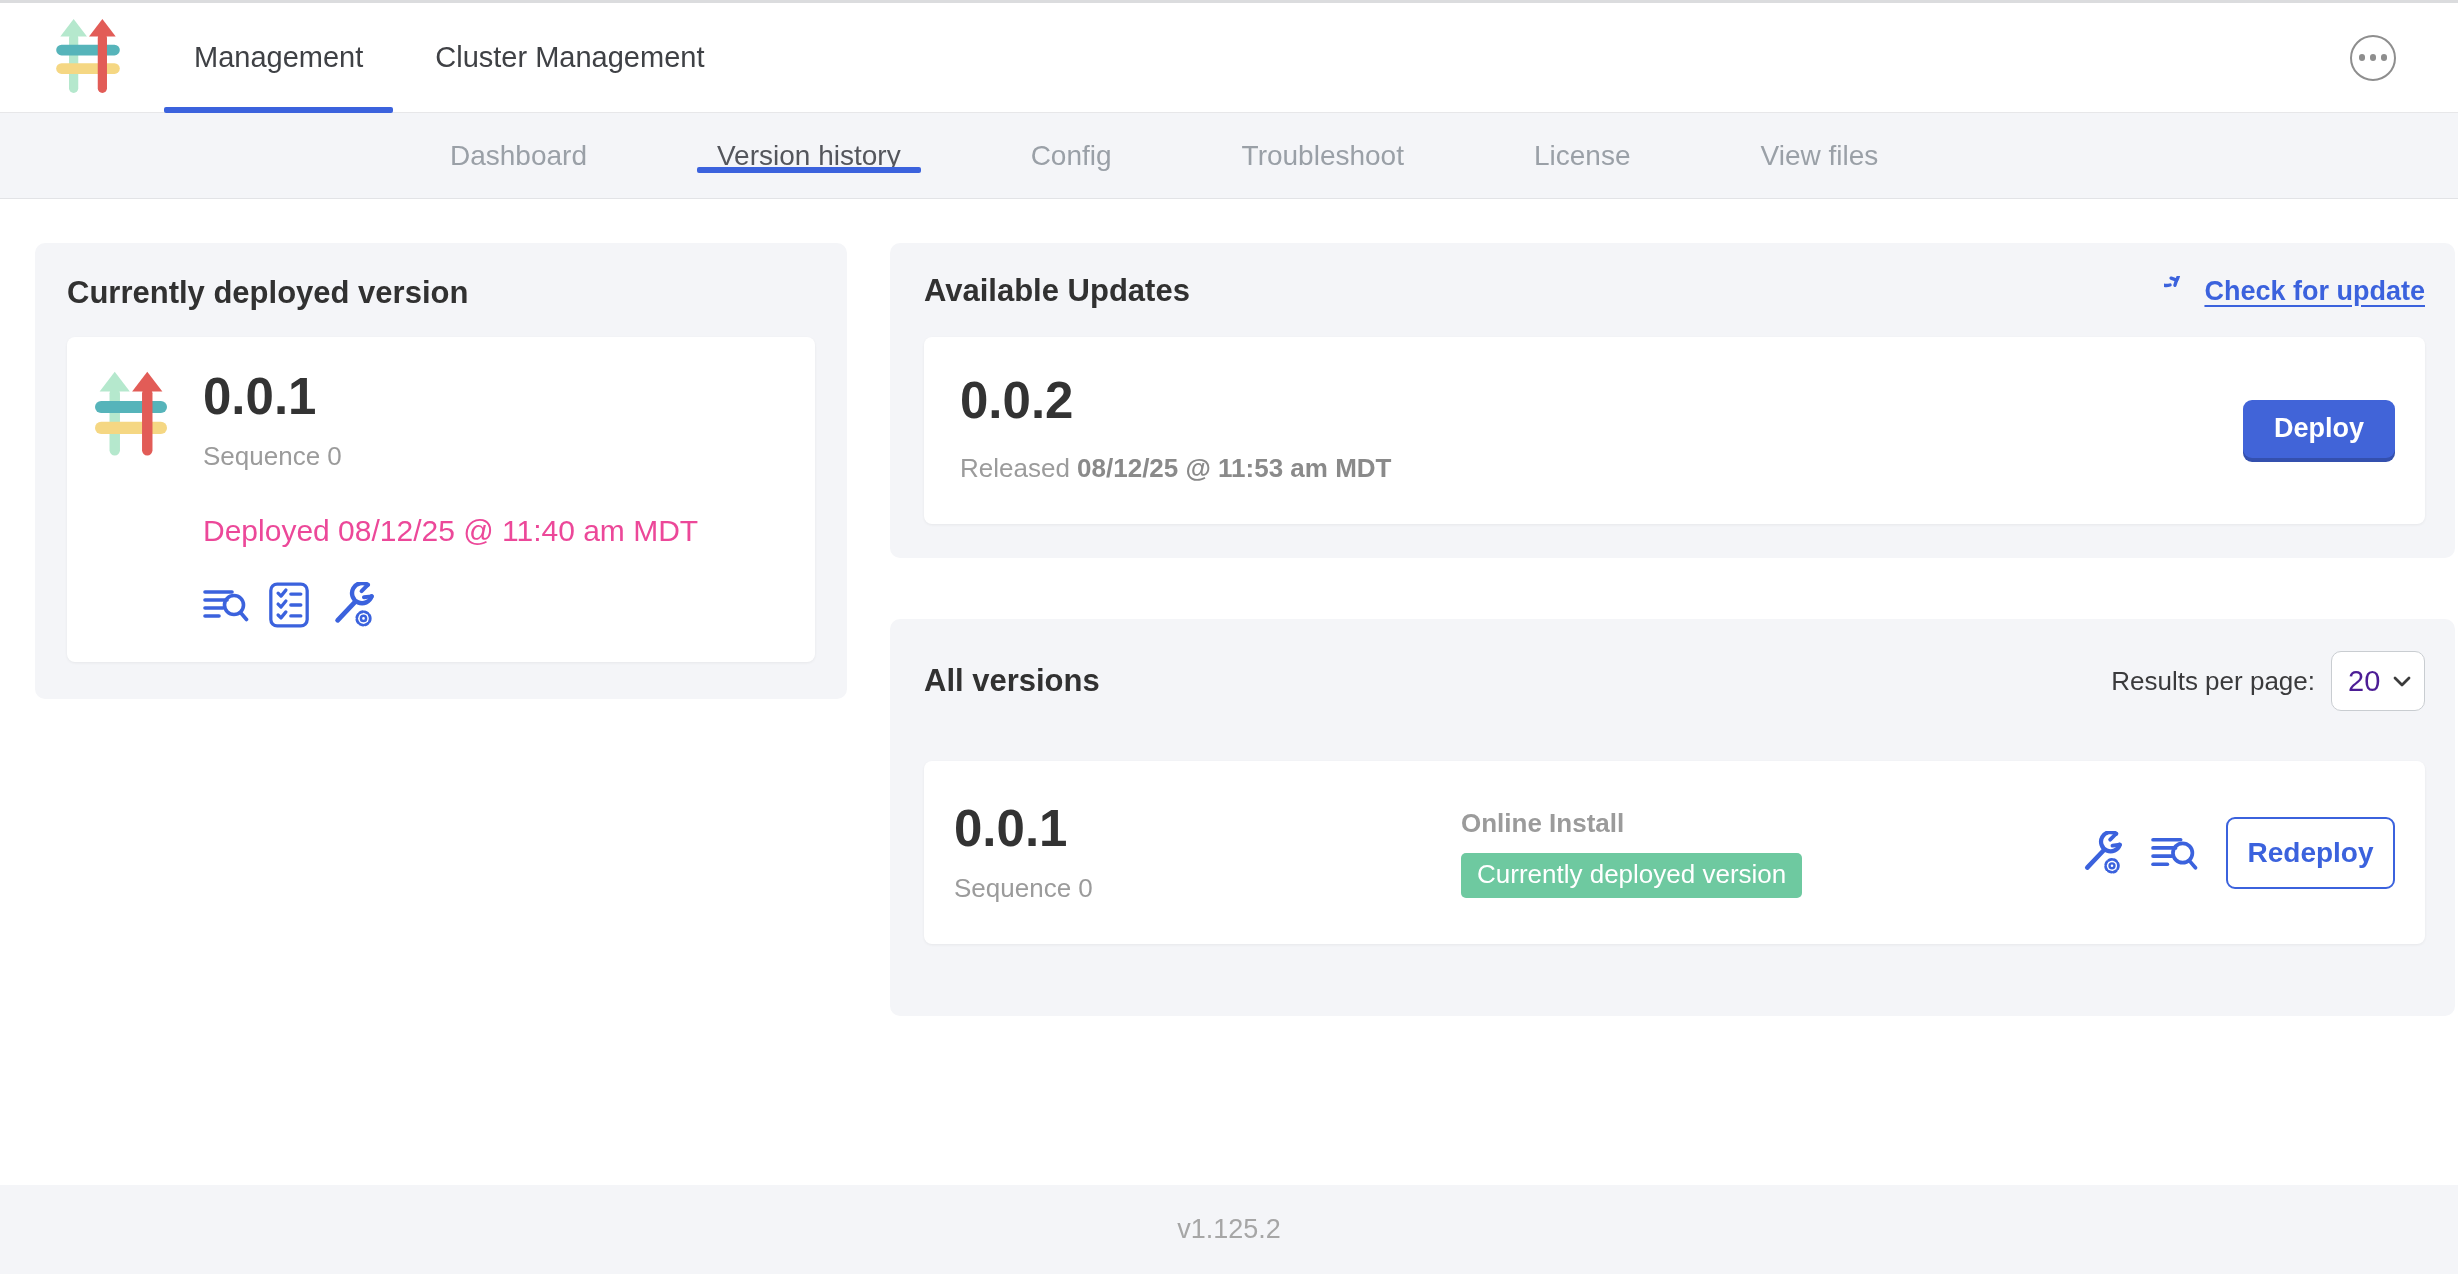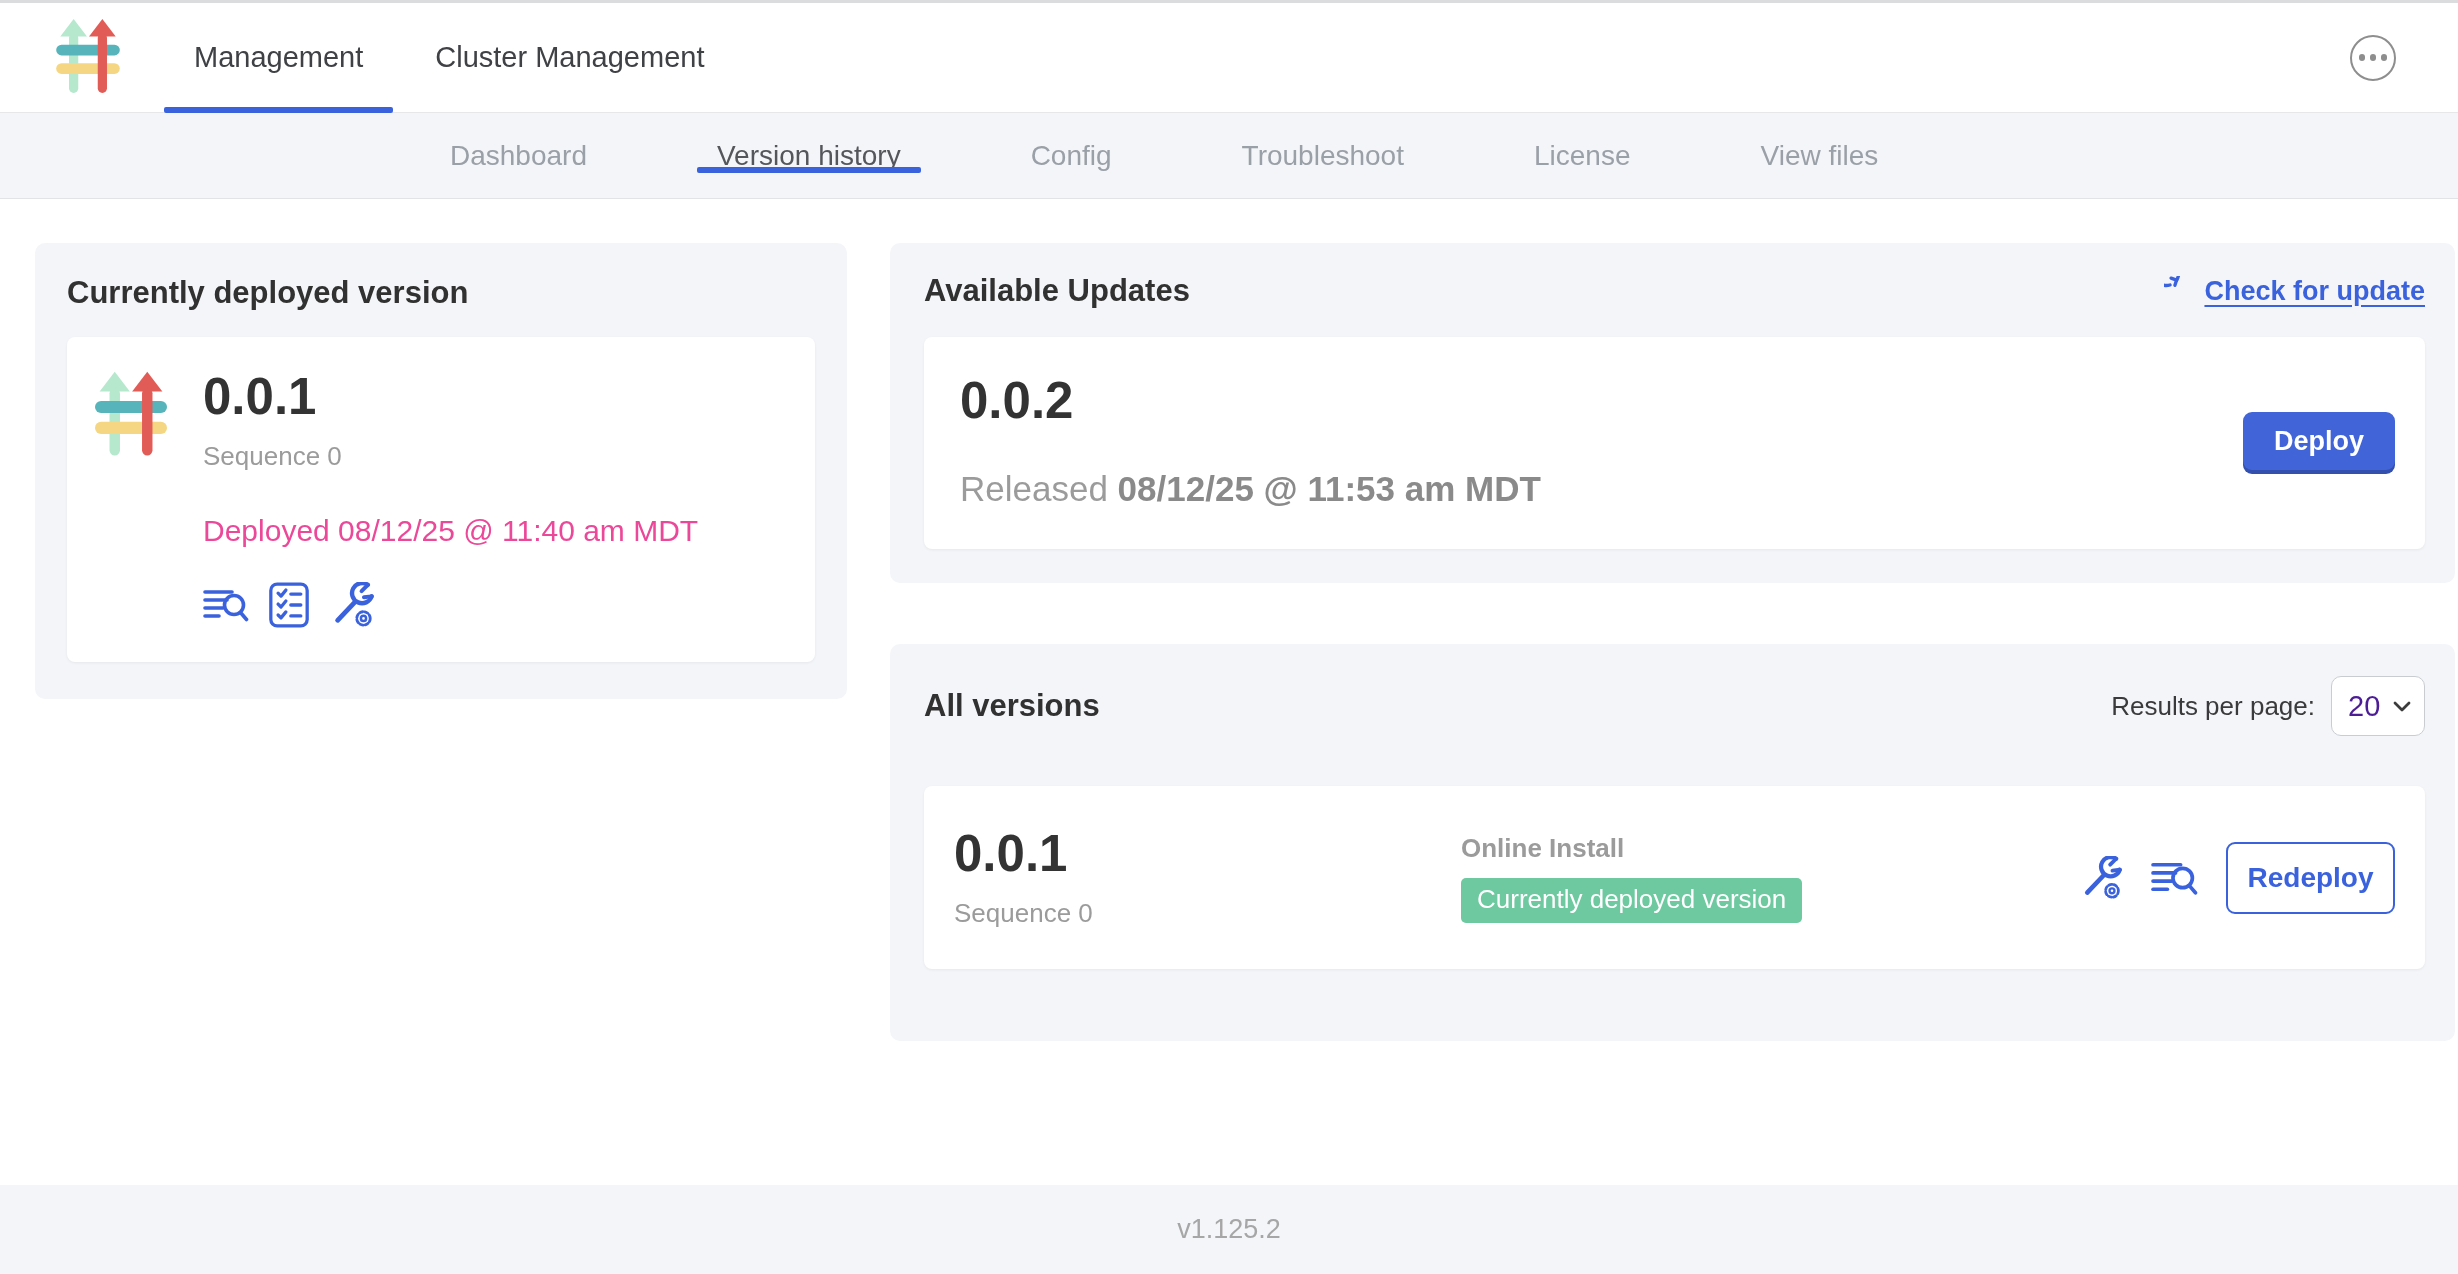--- a/index.html
+++ b/index.html
@@ -69,21 +69,21 @@
   .dep-date { margin-top: 42px; }
   .icon-row { margin-top: 34px; display: flex; align-items: center; gap: 20px; }
   .blue-icon { color: #3b62dd; display: inline-flex; cursor: pointer; }
 
   
   .panel.updates { padding: 30px 30px 34px 34px; }
   .updates-head { display: flex; align-items: center; justify-content: space-between; }
   .check-link { display: flex; align-items: center; gap: 10px; color: #3b62dd; font-size: 27px; font-weight: 600; cursor: pointer; }
   .check-link .link-text { text-decoration: underline; text-underline-offset: 5px; }
   .updates .inner-card { margin-top: 28px; padding: 36px 30px 40px 36px; display: flex; align-items: center; }
-  .released-line { margin-top: 40px; font-size: 35px; color: #9b9b9b; }
+  .released-line { margin-top: 24px; font-size: 26px; color: #9b9b9b; }
   .released-line b { color: #8a8a8a; font-weight: 700; }
   .deploy-btn {
     margin-left: auto; width: 152px; height: 58px; border: none; border-radius: 9px;
     background: #4164d8; color: #fff; font-family: inherit; font-size: 27px; font-weight: 700;
     box-shadow: 0 4px 0 #3450ae; cursor: pointer;
   }
 
   
   .panel.versions { margin-top: 61px; padding: 32px 30px 72px 34px; }
   .versions-head { display: flex; align-items: center; justify-content: space-between; }

